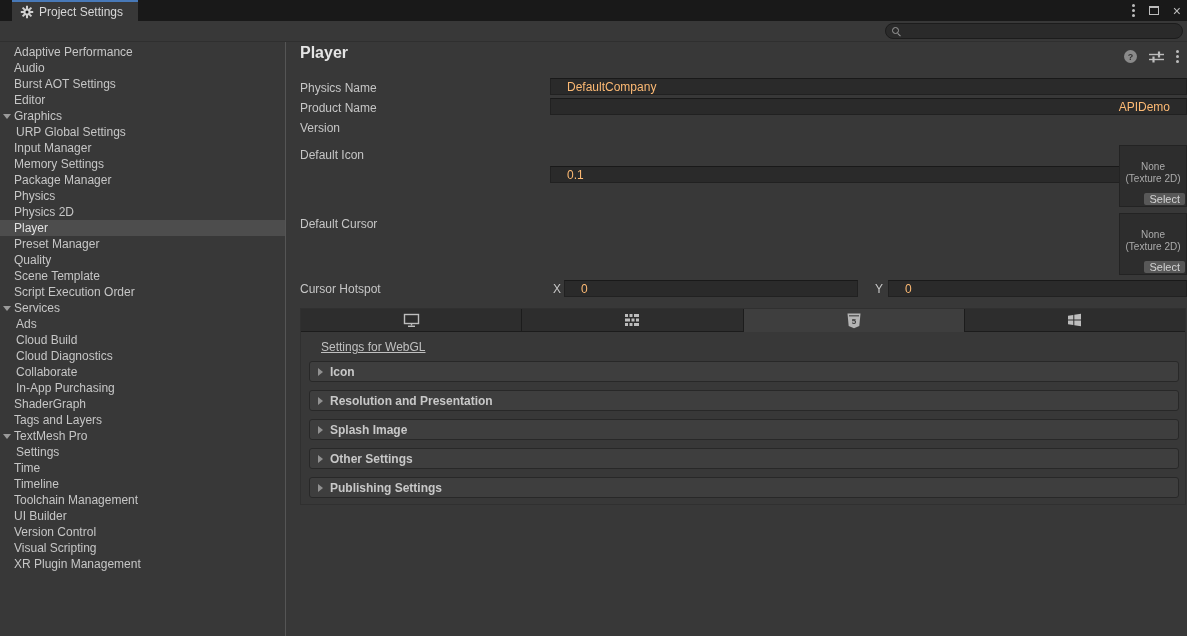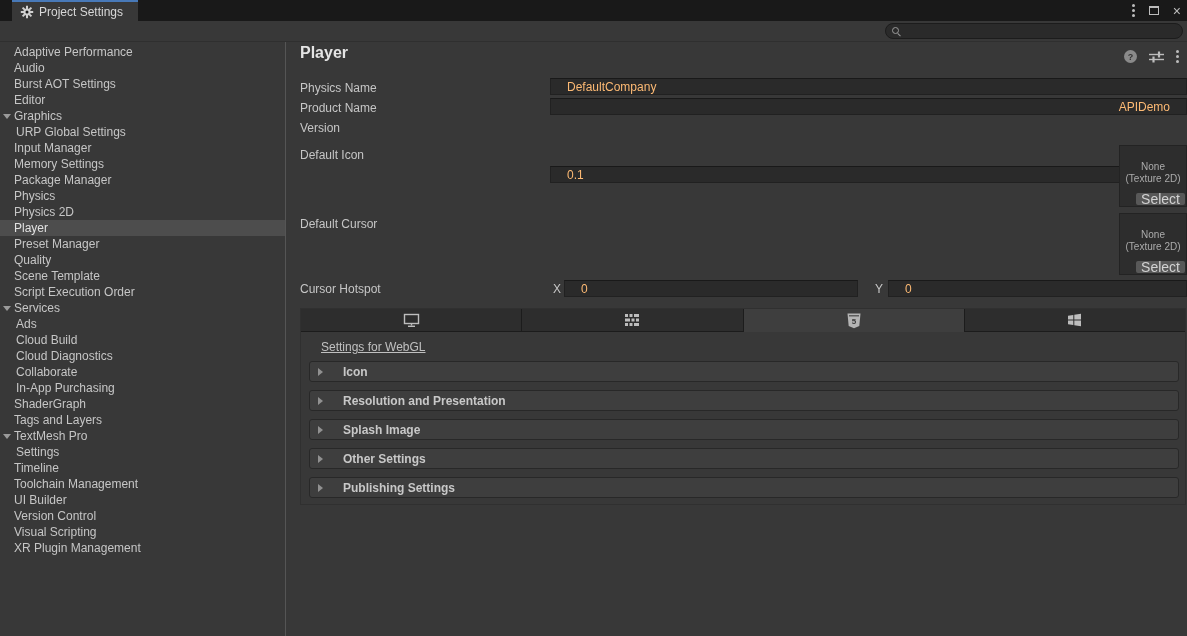--- a/index.html
+++ b/index.html
@@ -44,33 +44,33 @@
   .help-circ { width:13px; height:13px; border-radius:50%; background:#8A8A8A; color:#333;
                font-size:9px; font-weight:bold; display:flex; align-items:center; justify-content:center; }
 
   .f-label { position:absolute; left:14px; height:16px; line-height:16px; color:#C6C6C6; white-space:nowrap; }
   .f-input { position:absolute; height:17px; background:#2A2A2A; border:1px solid #212121; border-top-color:#191919;
              color:#fdba74; font:inherit; padding:0 16px; outline:none; }
   .axis-label { position:absolute; height:16px; line-height:16px; color:#C6C6C6; }
 
   .tex-box { position:absolute; right:0; width:68px; height:62px; background:#2D2D2D; border:1px solid #232323;
              text-align:center; color:#ABABAB; font-size:10px; padding-top:15px; line-height:12px; }
-  .tex-select { position:absolute; right:1px; bottom:1px; background:#585858; color:#D2D2D2; font-size:14px;
+  .tex-select { position:absolute; right:1px; bottom:1px; background:#585858; color:#D2D2D2; font-size:11px;
                 line-height:12px; padding:0 5px; border:none; border-radius:2px; font-family:inherit; }
 
   
   .plat-frame { position:absolute; left:14px; right:1px; top:266px; height:197px; border:1px solid #303030; background:#383838; }
   .tab-strip { position:absolute; left:0; right:0; top:0; height:23px; display:flex; background:#2D2D2D; }
   .plat-tab { flex:1; display:flex; align-items:center; justify-content:center; background:#2D2D2D;
               border-right:1px solid #1C1C1C; border-bottom:1px solid #1C1C1C; cursor:pointer; }
   .plat-tab:last-child { border-right:none; }
   .plat-tab.selected { background:#3E3E3E; border-bottom:none; }
   .settings-for { position:absolute; left:20px; top:31px; color:#C0C0C0;text-decoration:underline; }
   .section { position:absolute; left:8px; right:6px; height:21px; background:#3E3E3E; border:1px solid #282828;
-             border-radius:3px; display:flex; align-items:center; padding-left:8px; gap:20px; cursor:pointer; }
+             border-radius:3px; display:flex; align-items:center; padding-left:8px; gap:7px; cursor:pointer; }
   .section .sec-label { font-weight:bold; color:#C8C8C8; }
   .tri-right { width:0; height:0; border-top:4px solid transparent; border-bottom:4px solid transparent;
                border-left:5px solid #919191; }
 </style>
 </head>
 <body>
 
 <div class="window">
 
   <div class="titlebar">
@@ -125,20 +125,21 @@
     <div class="side-item"><span class="tri-down"></span><span>Services</span></div>
     <div class="side-item indent-1">Ads</div>
     <div class="side-item indent-1">Cloud Build</div>
     <div class="side-item indent-1">Cloud Diagnostics</div>
     <div class="side-item indent-1">Collaborate</div>
     <div class="side-item indent-1">In-App Purchasing</div>
     <div class="side-item">ShaderGraph</div>
     <div class="side-item">Tags and Layers</div>
     <div class="side-item"><span class="tri-down"></span><span>TextMesh Pro</span></div>
     <div class="side-item indent-1">Settings</div>
+    <div class="side-item">Time</div>
     <div class="side-item">Timeline</div>
     <div class="side-item">Toolchain Management</div>
     <div class="side-item">UI Builder</div>
     <div class="side-item">Version Control</div>
     <div class="side-item">Visual Scripting</div>
     <div class="side-item">XR Plugin Management</div>
   </div>
 
   <div class="main">
     <div class="page-title">Player</div>

